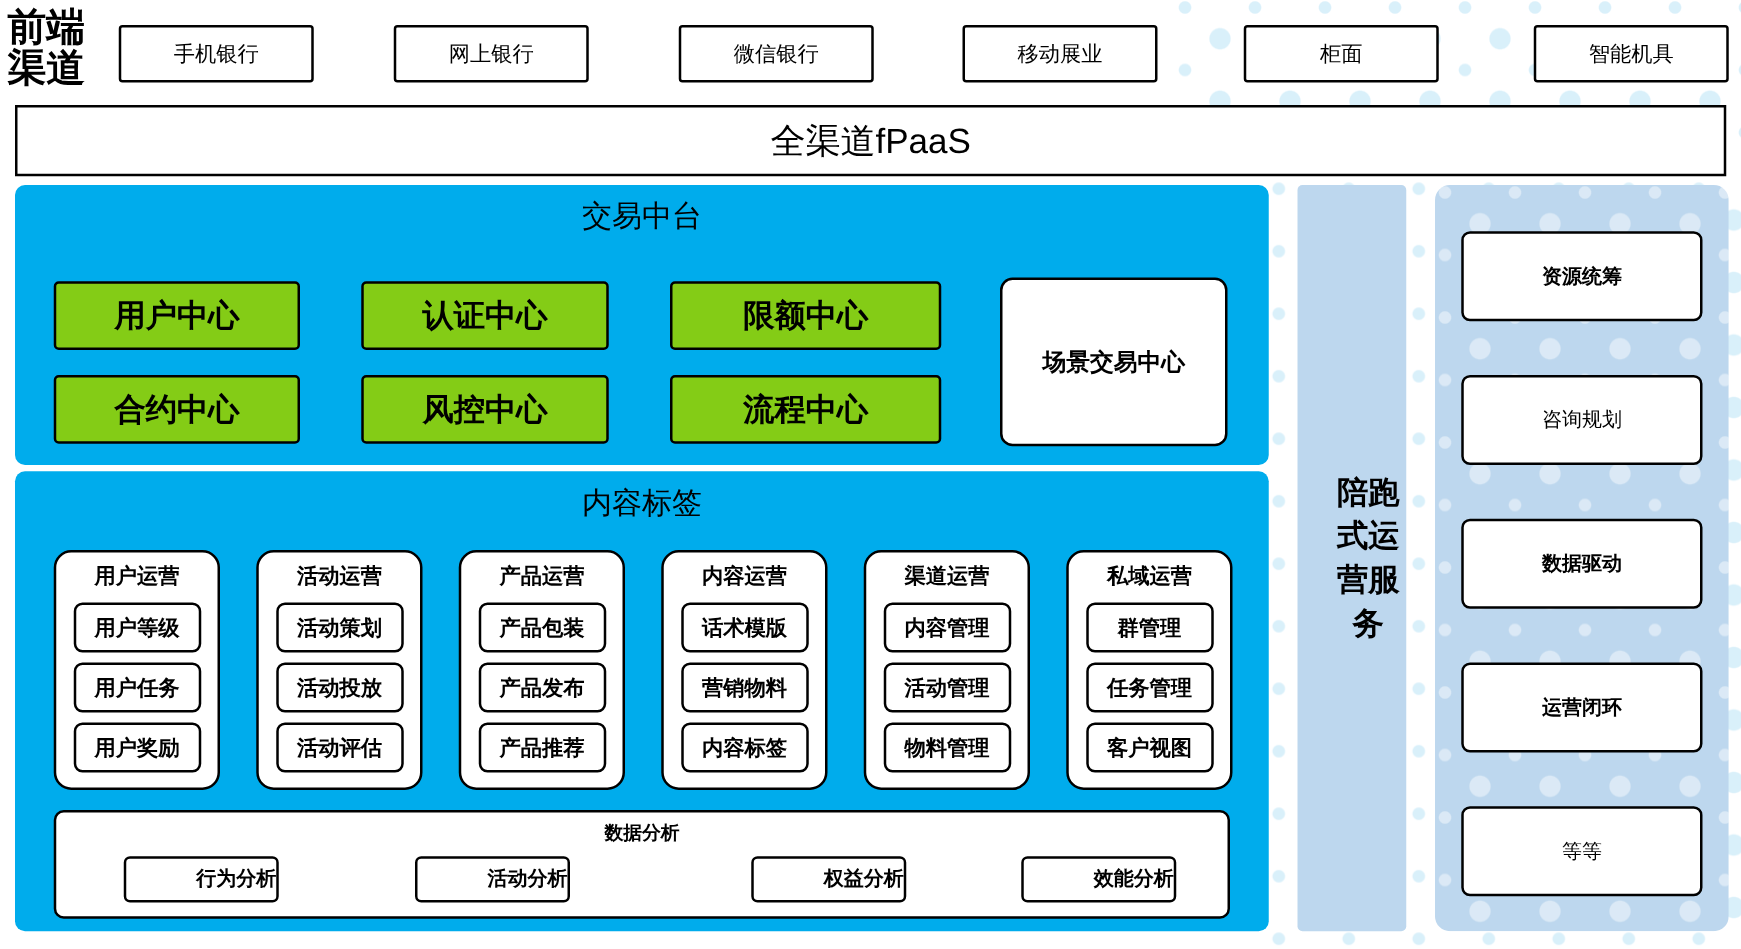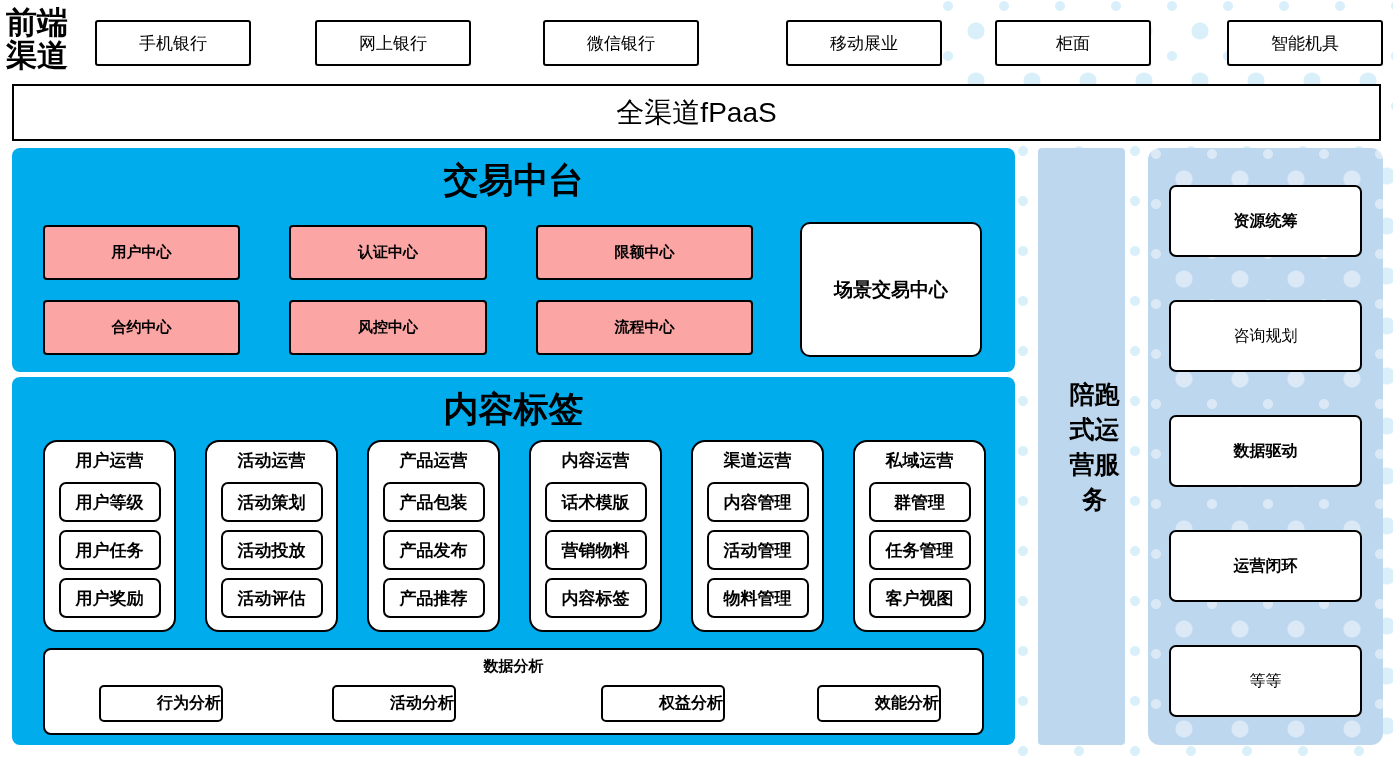--- a/index.html
+++ b/index.html
@@ -38,32 +38,32 @@
     display: flex; align-items: center; justify-content: center; font-size: 28px;
   }
 
   
   .blue-section { position: absolute; left: 12px; width: 1003px; background: var(--blue); border-radius: 8px; z-index: 1; }
   .trade { top: 148px; height: 224px; }
   .ops   { top: 377px; height: 368px; }
   .sec-title {
     text-align: center; padding-top: 9px;
     font-family: "DejaVu Serif", "Liberation Serif", serif;
-    font-weight: 700; font-size: 35px;
+    font-weight: 400; font-size: 24px;
   }
 
   .trade-grid {
     position: absolute; left: 31px; top: 77px;
     display: grid; grid-template-columns: 197px 198px 217px;
     column-gap: 49px; row-gap: 20px;
   }
   .center-box {
-    height: 55px; background: #fca5a5; border: 2.5px solid #000; border-radius: 4px;
+    height: 55px; background: #84cc16; border: 2.5px solid #000; border-radius: 4px;
     display: flex; align-items: center; justify-content: center;
-    font-size: 15px; font-weight: 700;
+    font-size: 25px; font-weight: 700;
   }
   .scene-box {
     position: absolute; left: 788px; top: 74px; width: 182px; height: 135px;
     background: #fff; border: 2.5px solid #000; border-radius: 10px;
     display: flex; align-items: center; justify-content: center;
     font-size: 19px; font-weight: 700;
   }
 
   .ops-groups {
     position: absolute; left: 31px; top: 63px; width: 943px; height: 192px;
@@ -134,21 +134,21 @@
   <div class="channel-layer" id="channel-row">
       <div class="channel-box" style="left: 95px;">
         <span>手机银行</span>
       </div>
       <div class="channel-box" style="left: 315px; text-align: right;">
         <span>网上银行</span>
       </div>
       <div class="channel-box" style="left: 543px;">
         <span>微信银行</span>
       </div>
-      <div class="channel-box" style="left: 786px;">
+      <div class="channel-box" style="left: 770px;">
         <span>移动展业</span>
       </div>
       <div class="channel-box" style="left: 995px;">
         <span>柜面</span>
       </div>
       <div class="channel-box" style="left: 1227px;">
         <span>智能机具</span>
       </div>
     </div>
 

